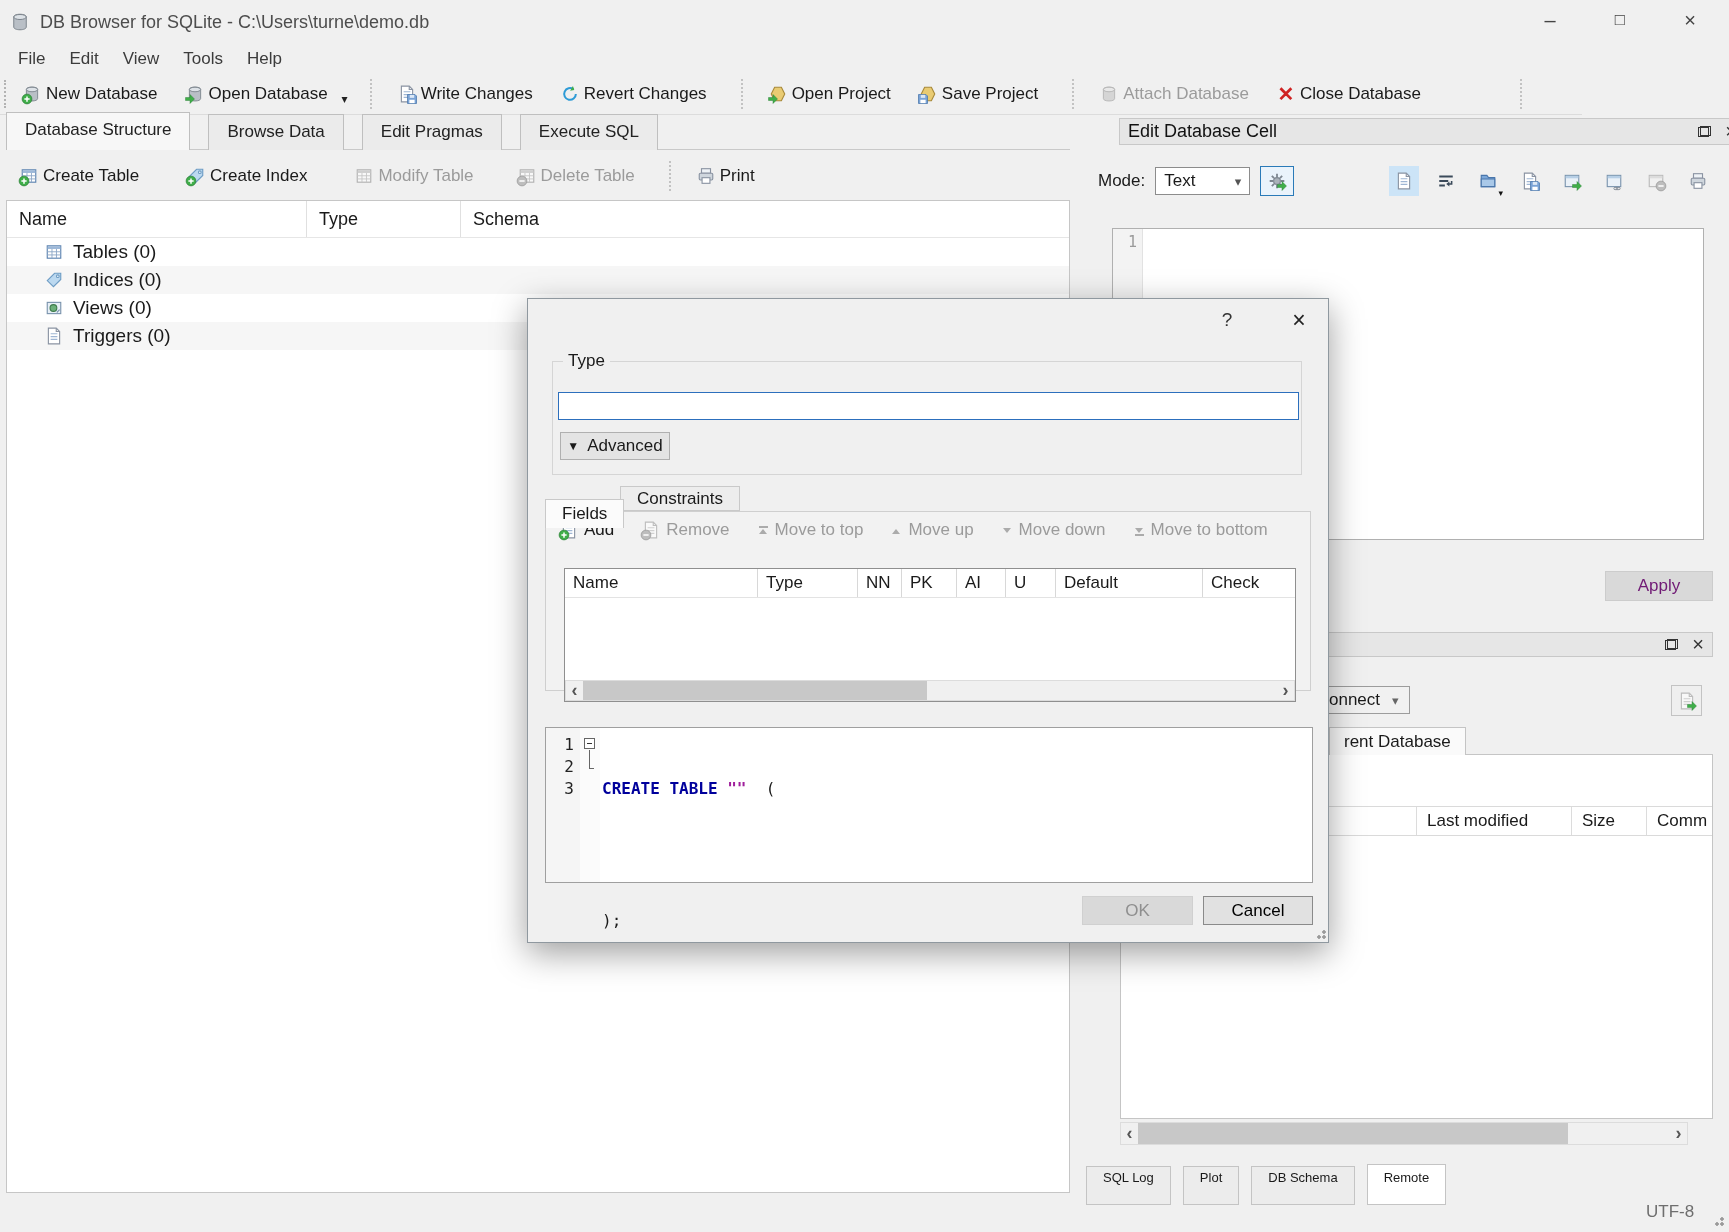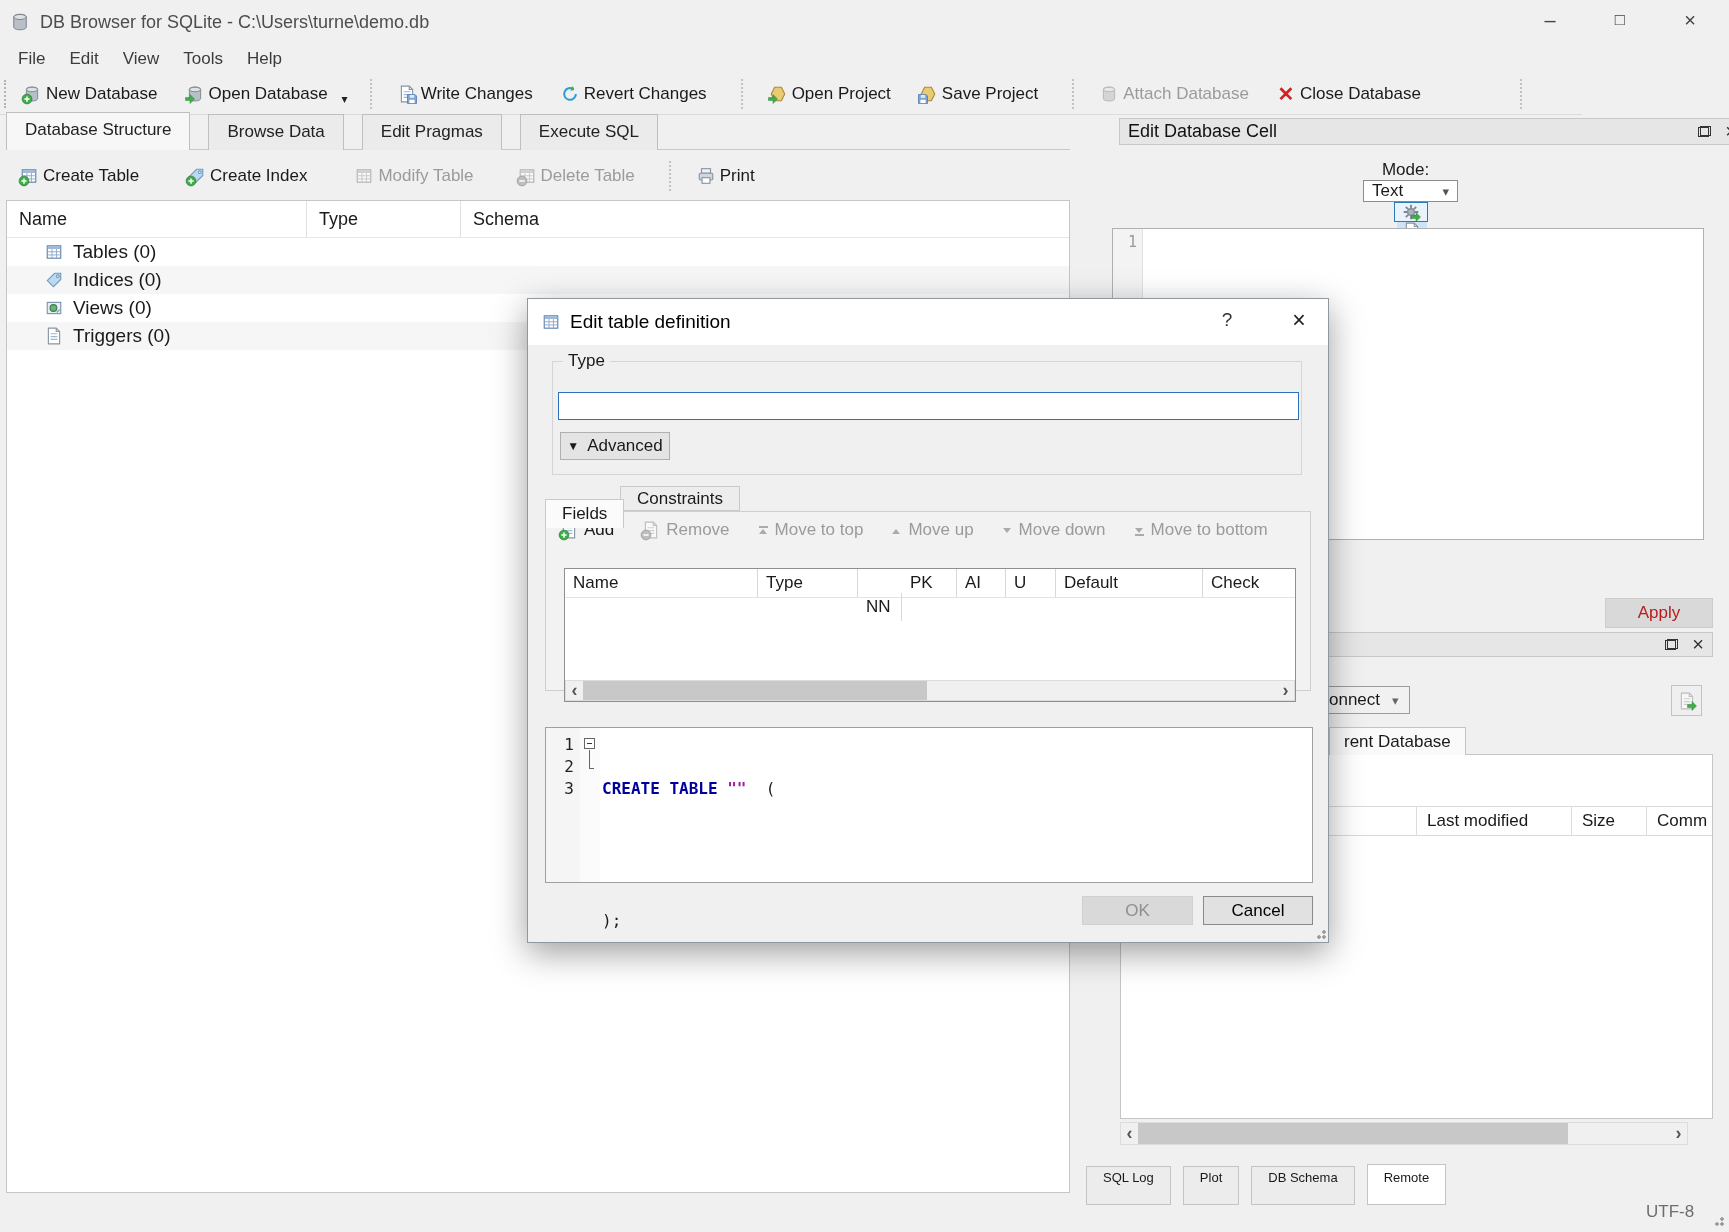--- a/index.html
+++ b/index.html
@@ -56,30 +56,30 @@
   .trow { display:flex; align-items:center; height:28px; font-size:19px; padding-left:38px; gap:10px; }
   .trow.alt { background:#f6f6f6; }
 
   
   .dockhdr { background:#e6e6e6; border:1px solid #c8c8c8; display:flex; align-items:center; padding:0 8px; font-size:18px; color:#111; }
   .dockbtn { margin-left:14px; color:#333; font-size:16px; display:flex; align-items:center; justify-content:center; }
   .restore-glyph { position:relative; width:13px; height:11px; display:inline-block; }
   .restore-glyph::before { content:""; position:absolute; left:0; bottom:0; width:9px; height:8px; border:1px solid #333; background:#e6e6e6; }
   .restore-glyph::after { content:""; position:absolute; right:0; top:0; width:9px; height:8px; border:1px solid #333; }
   .cellhdr { left:1119px; top:118px; width:627px; height:27px; }
-  .celltools { left:1098px; top:160px; width:615px; height:42px; display:flex; align-items:center;flex-direction:column; }
+  .celltools { left:1098px; top:160px; width:615px; height:42px; display:flex; align-items:center; }
   .combo { background:#fff; border:1px solid #8c8c8c; height:28px; display:flex; align-items:center; padding:0 8px; gap:14px; }
   .combo .arr { color:#555; font-size:13px; }
   .gearbtn { width:34px; height:30px; border:1px solid #2a7ab8; background:#eaf3fb; display:flex; align-items:center; justify-content:center; margin-left:10px; }
   .iconbtn { width:30px; height:30px; display:flex; align-items:center; justify-content:center; margin-left:12px; position:relative; }
   .iconbtn.active { background:#cce4f7; }
   .iconbtn .mini-dd { position:absolute; bottom:-2px; right:0; font-size:9px; color:#111; }
   .celleditor { left:1112px; top:228px; width:592px; height:312px; background:#fff; border:1px solid #b0b0b0; display:flex; }
   .gutter { width:30px; background:#f3f3f3; border-right:1px solid #e2e2e2; color:#9a9a9a; font-family:"DejaVu Sans Mono", monospace; font-size:15px; text-align:right; padding:4px 5px 0 0; }
-  .applybtn { left:1605px; top:571px; width:108px; height:30px; background:#d9d9d9; border:1px solid #cccccc; color:#b91c1c; font-size:17px; display:flex; align-items:center; justify-content:center;margin-top:27px; }
+  .applybtn { left:1605px; top:571px; width:108px; height:30px; background:#d9d9d9; border:1px solid #cccccc; color:#701a75; font-size:17px; display:flex; align-items:center; justify-content:center; }
 
   .remotehdr { left:1086px; top:632px; width:627px; height:25px; }
   .connectcombo { left:1318px; top:686px; height:28px; background:#f1f1f1; border:1px solid #9c9c9c; padding:0 10px; display:flex; align-items:center; gap:12px; font-size:17px; }
   .clonebtn { left:1671px; top:685px; width:31px; height:31px; border:1px solid #c3c3c3; background:#efefef; display:flex; align-items:center; justify-content:center; }
   .remotetab { left:1329px; top:727px; height:28px; padding:0 14px; background:#fafafa; border:1px solid #c4c4c4; border-bottom:none; display:flex; align-items:center; z-index:1; }
   .remotebox { left:1120px; top:754px; width:593px; height:365px; background:#fff; border:1px solid #c5c5c5; }
   .rhdr { position:absolute; left:0; top:51px; width:100%; height:30px; display:flex; border-top:1px solid #dadada; border-bottom:1px solid #dadada; font-size:17px; }
   .rhdr .col { padding:4px 0 0 10px; border-left:1px solid #dcdcdc; height:100%; }
   .rhdr .col:first-child { border-left:none; }
 
@@ -570,28 +570,20 @@
 <div class="abs bottomtabs">
   <span class="btab">SQL Log</span>
   <span class="btab">Plot</span>
   <span class="btab">DB Schema</span>
   <span class="btab active">Remote</span>
 </div>
 <div class="abs statusenc">UTF-8</div>
 <div class="abs wingrip"></div>
 
 <div class="abs dialog">
-  <div class="dlg-titlebar">
-    <span class="icw small">
-        <svg class="ic">
-          <use href="#sy-grid"></use>
-        </svg>
-      </span>
-    <span class="dlg-title">Edit table definition</span>
-  </div>
   <div class="dlg-help">?</div>
   <div class="dlg-close">×</div>
 
   <div class="grp">
     <span class="grp-label">Type</span>
   </div>
   <input class="tbl-input" type="text" value="" style="">
   <div class="advbtn">
     <span class="tri">▼</span>
     <span>Advanced</span>
@@ -638,21 +630,21 @@
       </span>
       <span class="fbtn dis">
         <span class="mvico bottom"></span>
         <span>Move to bottom</span>
       </span>
     </div>
     <div class="ftable">
       <div class="fthdr">
         <span class="col" style="width:193px;">Name</span>
         <span class="col" style="width:100px;">Type</span>
-        <span class="col" style="width:44px;margin-top:24px;">NN</span>
+        <span class="col" style="width:44px;">NN</span>
         <span class="col" style="width:55px;">PK</span>
         <span class="col" style="width:49px;">AI</span>
         <span class="col" style="width:50px;">U</span>
         <span class="col" style="width:147px;">Default</span>
         <span class="col grow" style="border-right:none;">Check</span>
       </div>
       <div class="hscroll ftscroll">
         <span class="sarrow">‹</span>
         <span class="sthumb" style="width:344px;"></span>
         <span class="grow"></span>

